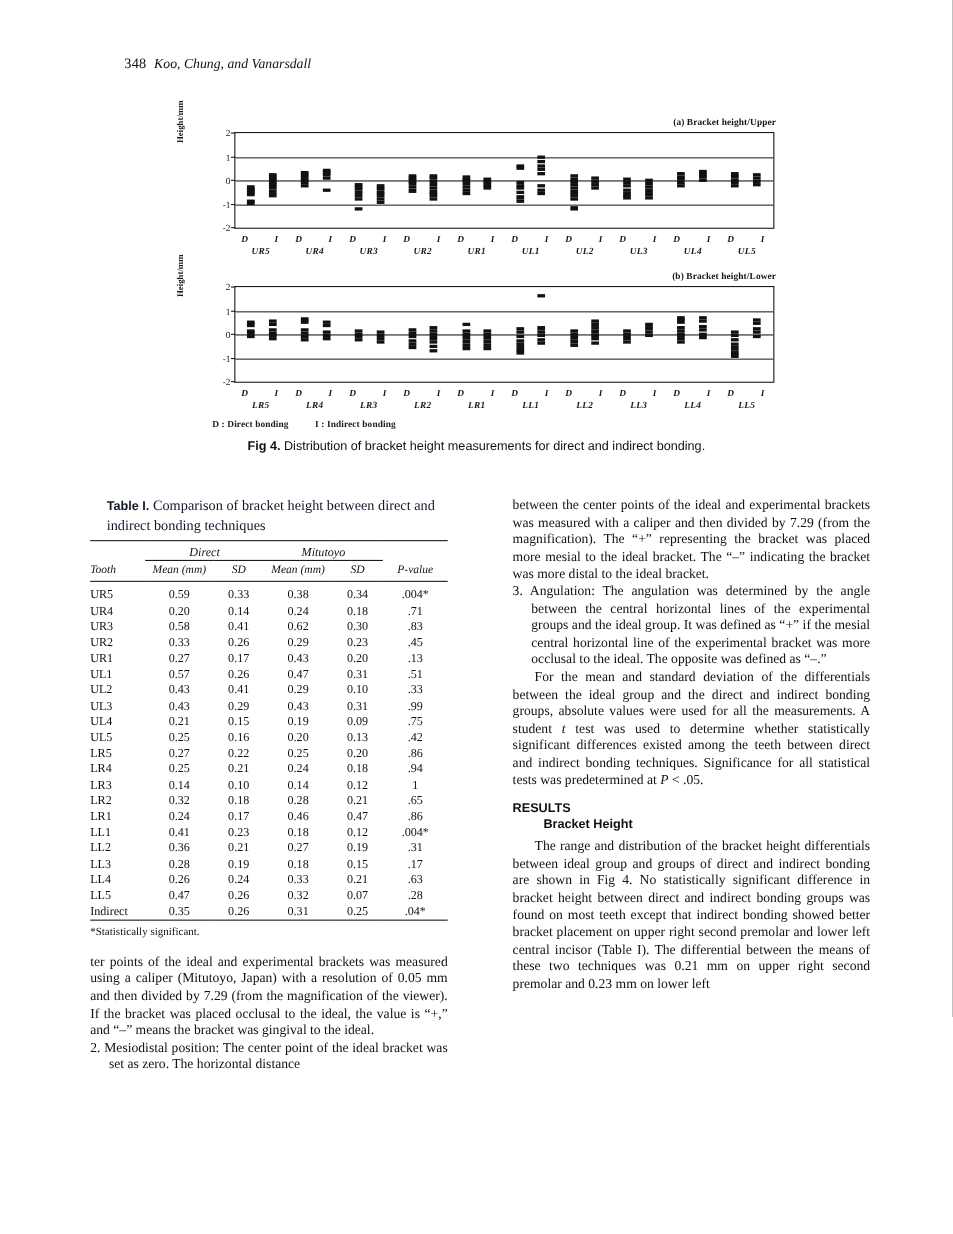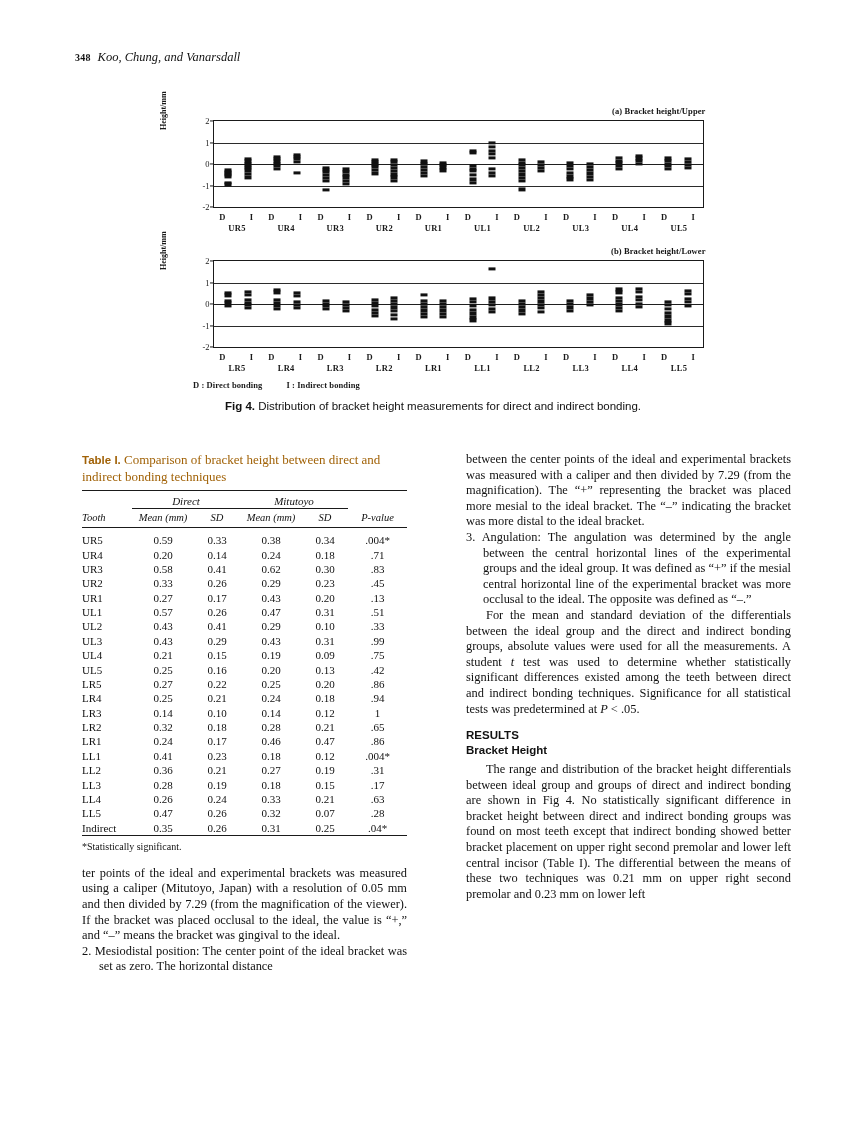--- a/index.html
+++ b/index.html
@@ -6,21 +6,21 @@
   html,body{margin:0;padding:0;background:#8a8a8a;}
   body{font-family:"Liberation Serif",serif;}
   .page{
     position:relative;width:866px;height:1122px;background:#ffffff;
     margin:0 auto;overflow:hidden;
   }
 
   
   .runhead{position:absolute;left:75px;top:50px;width:716px;height:38px;}
   .rh-left{position:absolute;left:0;top:0;font-style:italic;font-size:12.5px;color:#111;white-space:nowrap;}
-  .rh-left .pgnum{font-style:normal;font-weight:bold;font-size:10px;margin-right:7px;letter-spacing:.2px;}
+  .rh-left .pgnum{font-style:normal;font-weight:normal;font-size:13px;margin-right:7px;letter-spacing:.2px;margin-left:38px;}
   .rh-right{position:absolute;right:0;top:0;text-align:right;font-style:italic;font-size:12px;color:#111;line-height:16px;}
   .rh-right .yr{font-style:normal;}
 
   
   .figwrap{position:absolute;left:75px;top:108px;width:716px;}
   .chart{position:relative;margin:0 auto;}
   .chart.upper{width:545px;height:128px;}
   .chart.lower{width:545px;height:128px;margin-top:12px;}
   .chart-title{
     position:absolute;left:0;right:0;top:-2px;text-align:right;
@@ -45,21 +45,21 @@
   .ytickmark{position:absolute;right:100%;width:4px;height:1.1px;background:#1a1a1a;transform:translateY(-50%);}
   .gridline{position:absolute;left:0;right:0;height:1px;background:#2b2b2b;}
   .zeroline{position:absolute;left:0;right:0;height:1.4px;background:#1f1f1f;}
 
   
   .col{position:absolute;top:0;bottom:0;width:11px;margin-left:-5.5px;}
   .mk{position:absolute;left:50%;background:#111;transform:translate(-50%,-50%);}
 
   
   .xaxis{position:absolute;left:52px;right:2px;top:104px;height:24px;}
-  .grp{position:absolute;top:0;transform:translateX(-50%);text-align:center;width:58px;}
+  .grp{position:absolute;top:0;transform:translateX(-50%);text-align:center;width:58px;font-style:italic;}
   .grp .di{font-size:8.5px;font-weight:bold;color:#1a1a1a;letter-spacing:.5px;}
   .grp .di span{display:inline-block;width:50%;}
   .grp .tooth{font-size:8.5px;font-weight:bold;color:#1a1a1a;margin-top:1px;letter-spacing:.3px;}
 
   .figlegend{
     position:absolute;left:118px;top:272px;font-size:8.5px;font-weight:bold;color:#1a1a1a;
     letter-spacing:.1px;white-space:nowrap;
   }
   .figlegend .sp{display:inline-block;width:24px;}
 
@@ -67,22 +67,22 @@
     position:absolute;left:75px;top:400px;width:716px;text-align:center;
     font-family:"Liberation Sans",sans-serif;font-size:11.5px;color:#111;
   }
   .figcap b{font-weight:bold;}
 
   
   .colL{position:absolute;left:82px;top:452px;width:325px;}
   .colR{position:absolute;left:466px;top:452px;width:325px;}
 
   .tbl-title{
-    font-family:"Liberation Serif",serif;font-size:13px;color:#a16207;
-    line-height:15.5px;margin:0 0 6px 0;
+    font-family:"Liberation Serif",serif;font-size:13px;color:#0f172a;
+    line-height:15.5px;margin:0 0 6px 15px;
   }
   .tbl-title b{font-family:"Liberation Sans",sans-serif;font-size:11.5px;font-weight:bold;}
 
   table.data{border-collapse:collapse;width:325px;font-size:11px;color:#111;}
   table.data td,table.data th{padding:0;font-weight:normal;}
   .rule-top{border-top:1.4px solid #1a1a1a;}
   .rule-mid{border-bottom:1.1px solid #1a1a1a;}
   .rule-bot{border-bottom:1.4px solid #1a1a1a;}
   .spanhdr{font-style:italic;font-size:11px;text-align:center;padding-bottom:1px !important;}
   .spanrule{border-bottom:1px solid #1a1a1a;}
@@ -102,21 +102,21 @@
   p.body.indent{text-indent:20px;}
   .gap{height:14px;}
   .numitem{
     font-size:12.4px;line-height:15.6px;color:#111;
     text-align:justify;padding-left:17px;text-indent:-17px;margin:0;
   }
   h3.sec{
     font-family:"Liberation Sans",sans-serif;font-size:11.5px;font-weight:bold;
     color:#111;margin:11px 0 0 0;line-height:14px;
   }
-  h3.sec.sub{margin-top:1px;}
+  h3.sec.sub{margin-top:1px;margin-left:28px;}
   .it{font-style:italic;}
 </style>
 </head>
 <body>
 
 <div class="page">
 
   <div class="runhead">
     <div class="rh-left">
       <span class="pgnum">348</span><span>Koo, Chung, and Vanarsdall</span>

